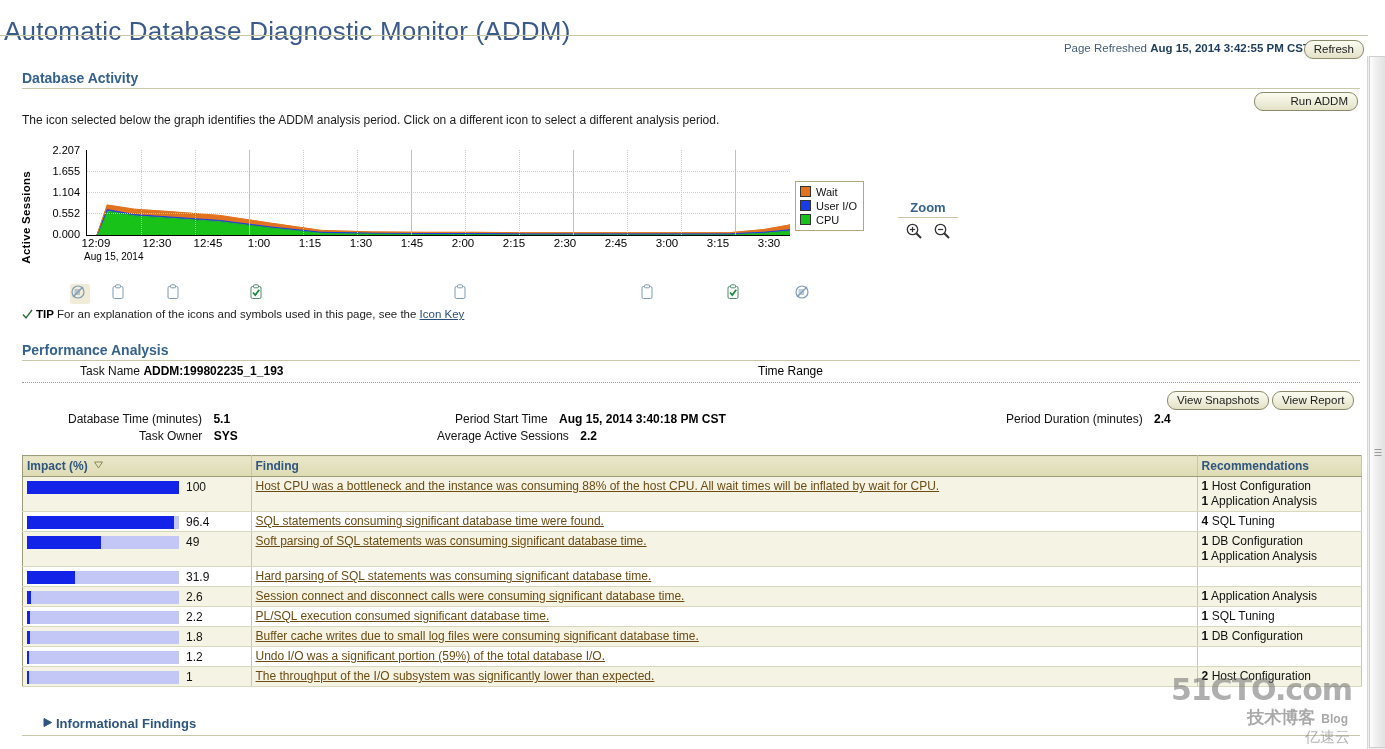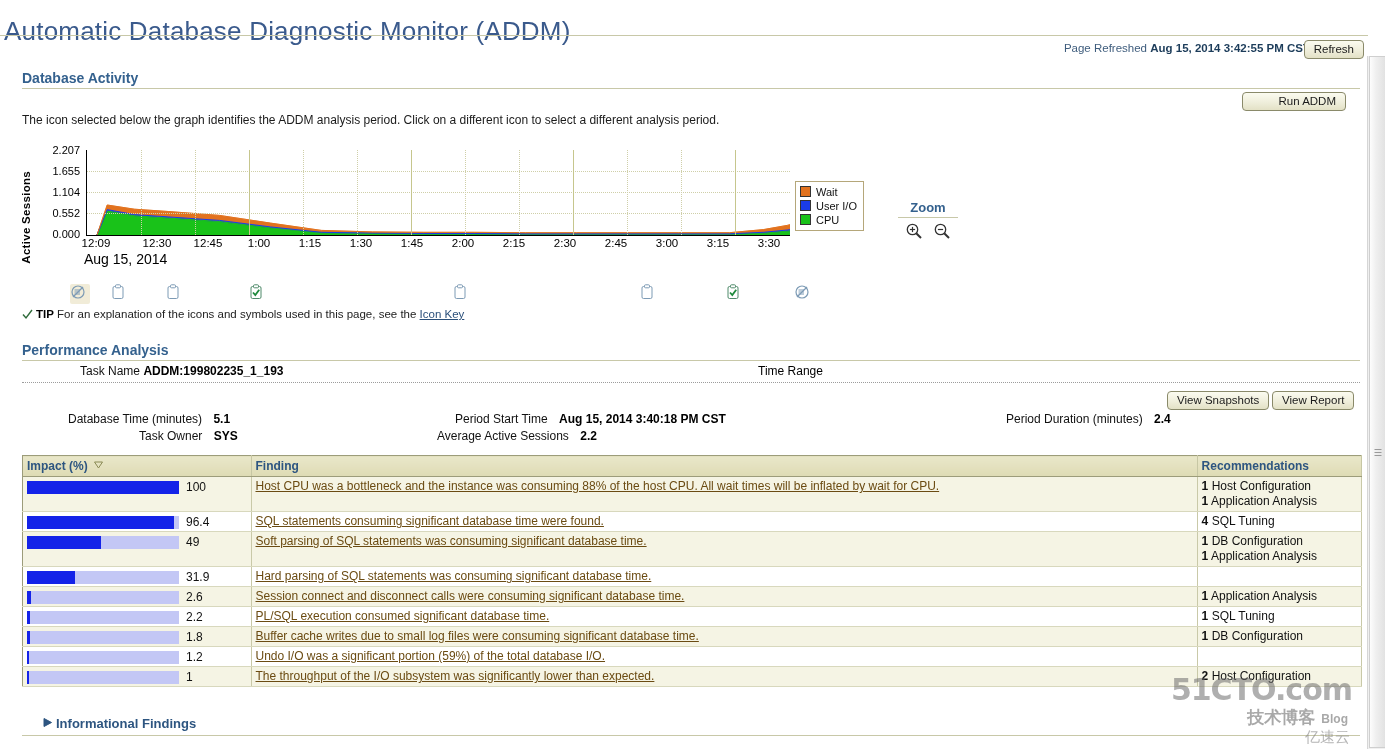--- a/index.html
+++ b/index.html
@@ -47,30 +47,30 @@
     font-size: 11.5px;
     color: #3f5d7d;
     white-space: nowrap;
   }
   .refresh-line b { color: #1c3c5a; font-weight: bold; }
 
   .btn {
     display: inline-block;
     background: linear-gradient(to bottom, #fbfbf0 0%, #efeedb 55%, #e3e1c6 100%);
     border: 1px solid #8a8a6a;
-    border-radius: 4px;
+    border-radius: 9px;
     padding: 1px 9px 2px 9px;
     font-size: 11.5px;
     color: #1b1b1b;
     white-space: nowrap;
     cursor: pointer;
     line-height: 14px;
   }
   .btn-refresh { position: absolute; right: 4px; top: 40px; }
-  .btn-runaddm { position: absolute; right: 22px; top: 92px; padding-left: 35px; }
+  .btn-runaddm { position: absolute; right: 10px; top: 92px; padding-left: 35px; }
 
   
   .section-head {
     position: absolute;
     font-size: 14px;
     font-weight: bold;
     color: #34618e;
     white-space: nowrap;
   }
   .section-rule {
@@ -131,21 +131,21 @@
   .xtick {
     position: absolute;
     font-size: 11.5px;
     color: #000;
     transform: translateX(-50%);
     white-space: nowrap;
   }
   .xdate {
     position: absolute;
     left: 62px; top: 106px;
-    font-size: 14px;
+    font-size: 10px;
     color: #000;
     white-space: nowrap;
   }
 
   
   .legend {
     position: absolute;
     left: 795px; top: 181px;
     border: 1px solid #b5a77a;
     background: #fff;

